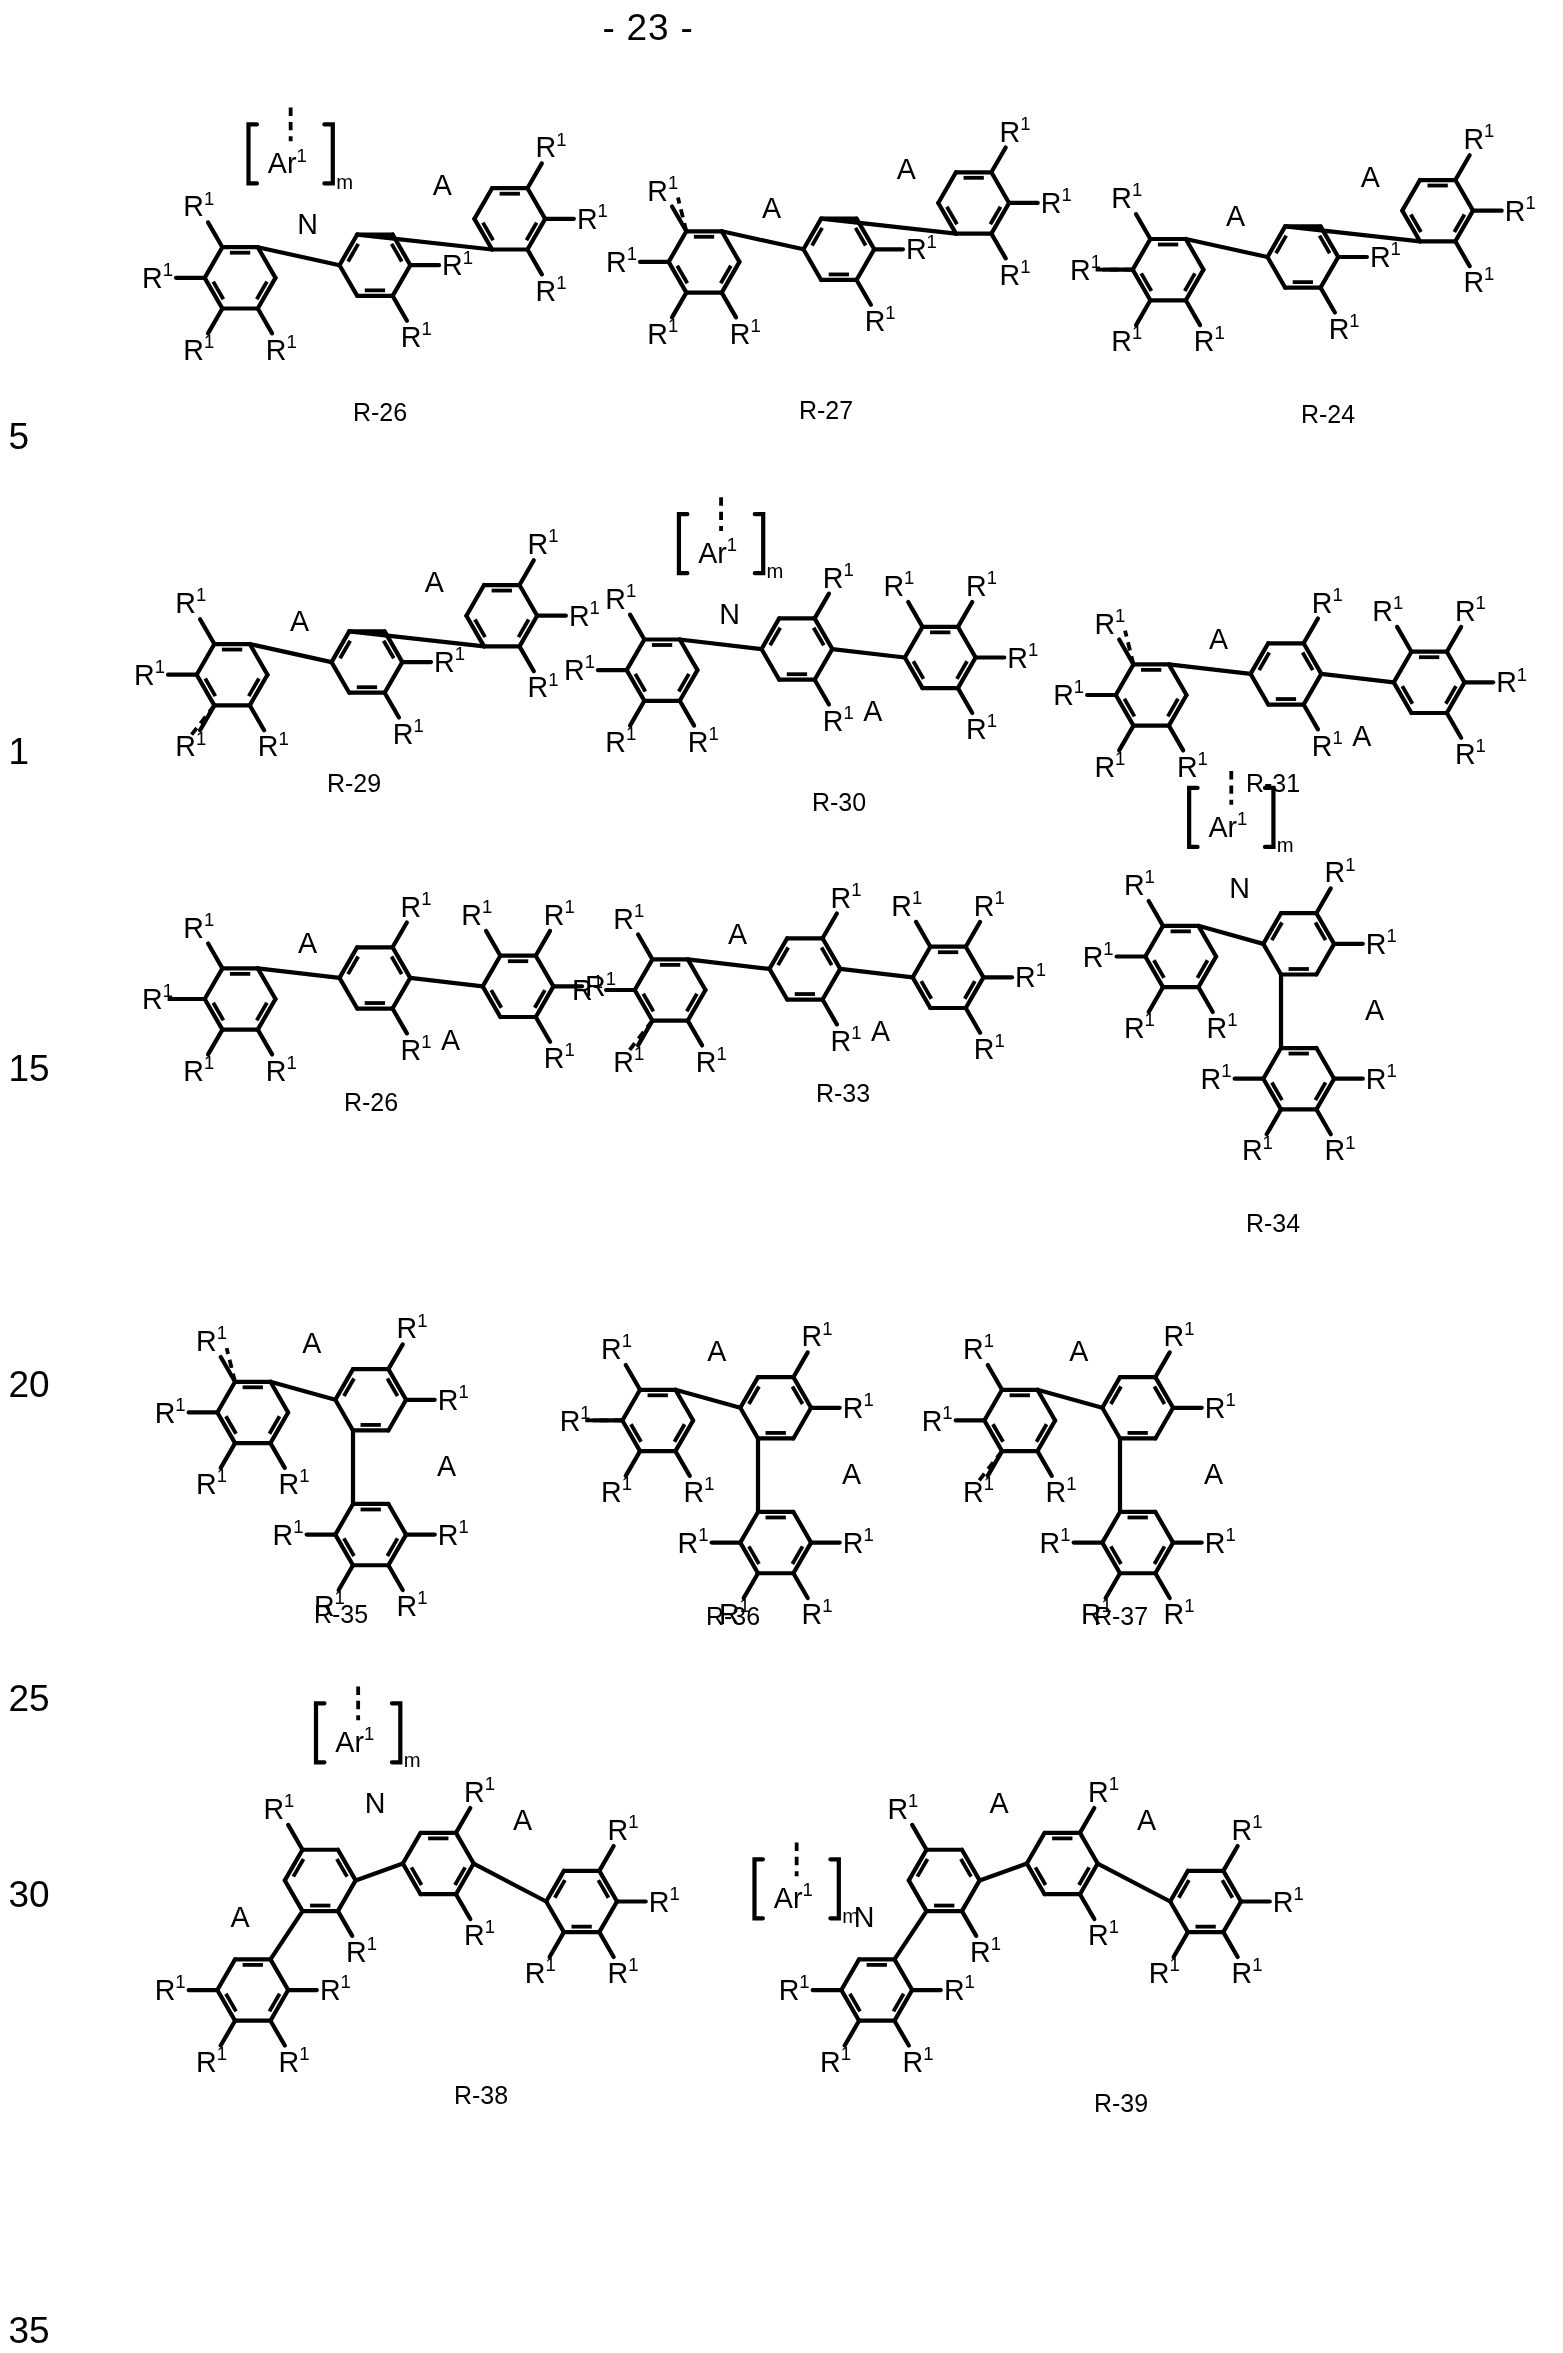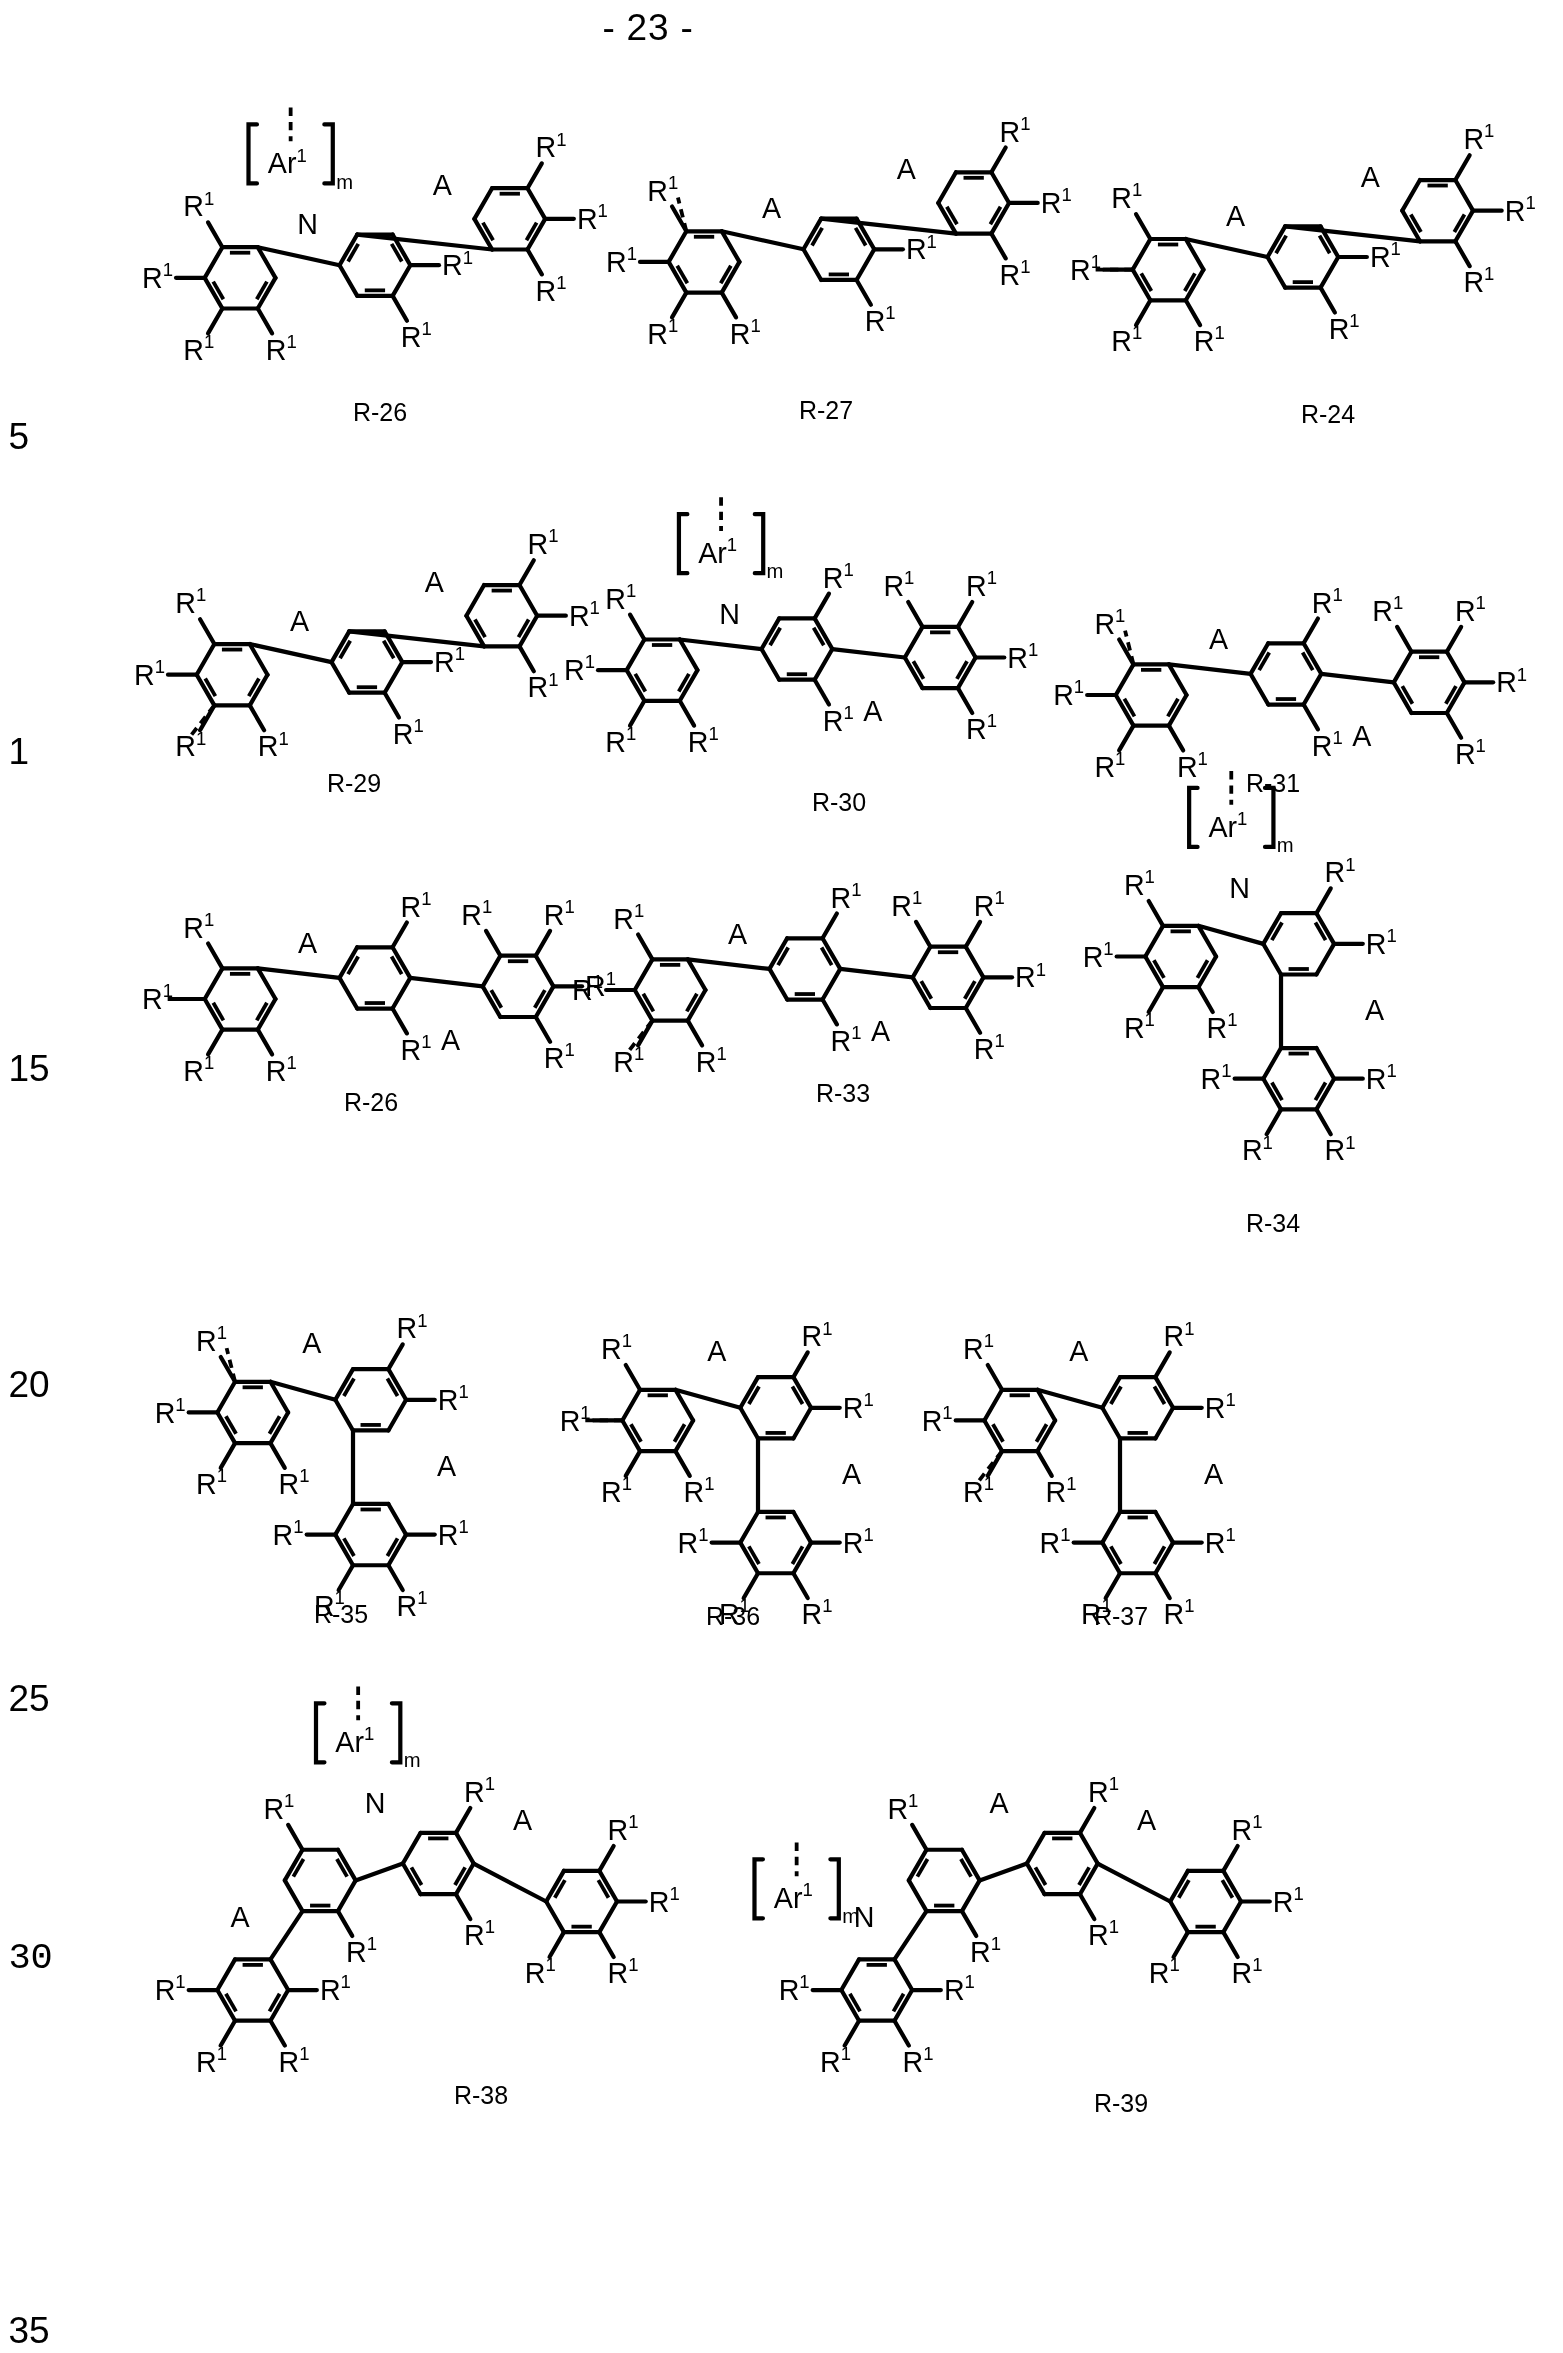--- a/index.html
+++ b/index.html
@@ -19,21 +19,21 @@
 </head>
 <body>
 
 <div class="page-number">- 23 -</div>
 <div id="line-numbers">
     <div class="line-number" style="top: 418px;">5</div>
     <div class="line-number" style="top: 733px;">1</div>
     <div class="line-number" style="top: 1050px;">15</div>
     <div class="line-number" style="top: 1366px;">20</div>
     <div class="line-number" style="top: 1680px;">25</div>
-    <div class="line-number" style="top: 1940px; font-family: Liberation Mono, monospace;">30</div>
+    <div class="line-number" style="top: 1876px;">30</div>
     <div class="line-number" style="top: 2312px;">35</div>
   </div>
 <div id="structures">
     <div class="structure" style="left: 160px; top: 126px;">
       <svg width="472" height="270" viewBox="0 0 560 320">
         <g>
           <line x1="137" y1="180" x2="116" y2="216.37306695894642" class="bond"></line>
           <line x1="126.857" y1="184.4738872359504" x2="114.803" y2="205.35202767038567" class="bond-inner"></line>
           <line x1="116" y1="216.37306695894642" x2="74.00000000000001" y2="216.37306695894642" class="bond"></line>
           <line x1="74.00000000000001" y1="216.37306695894642" x2="53" y2="180" class="bond"></line>

